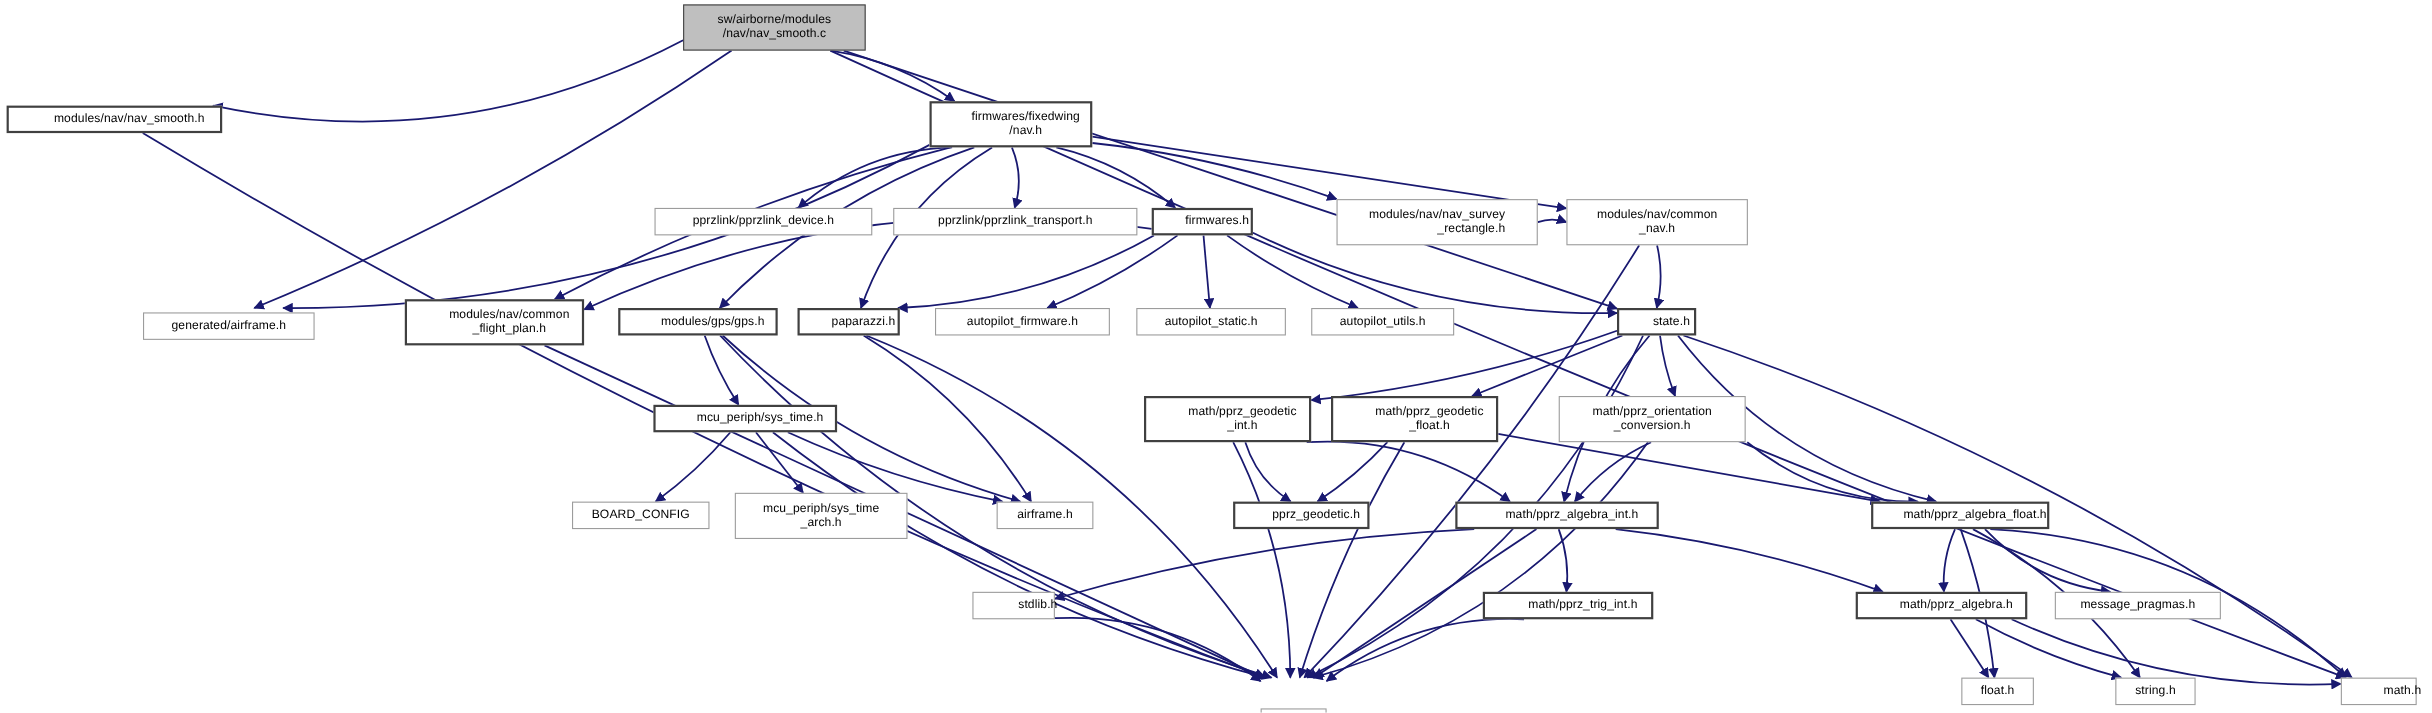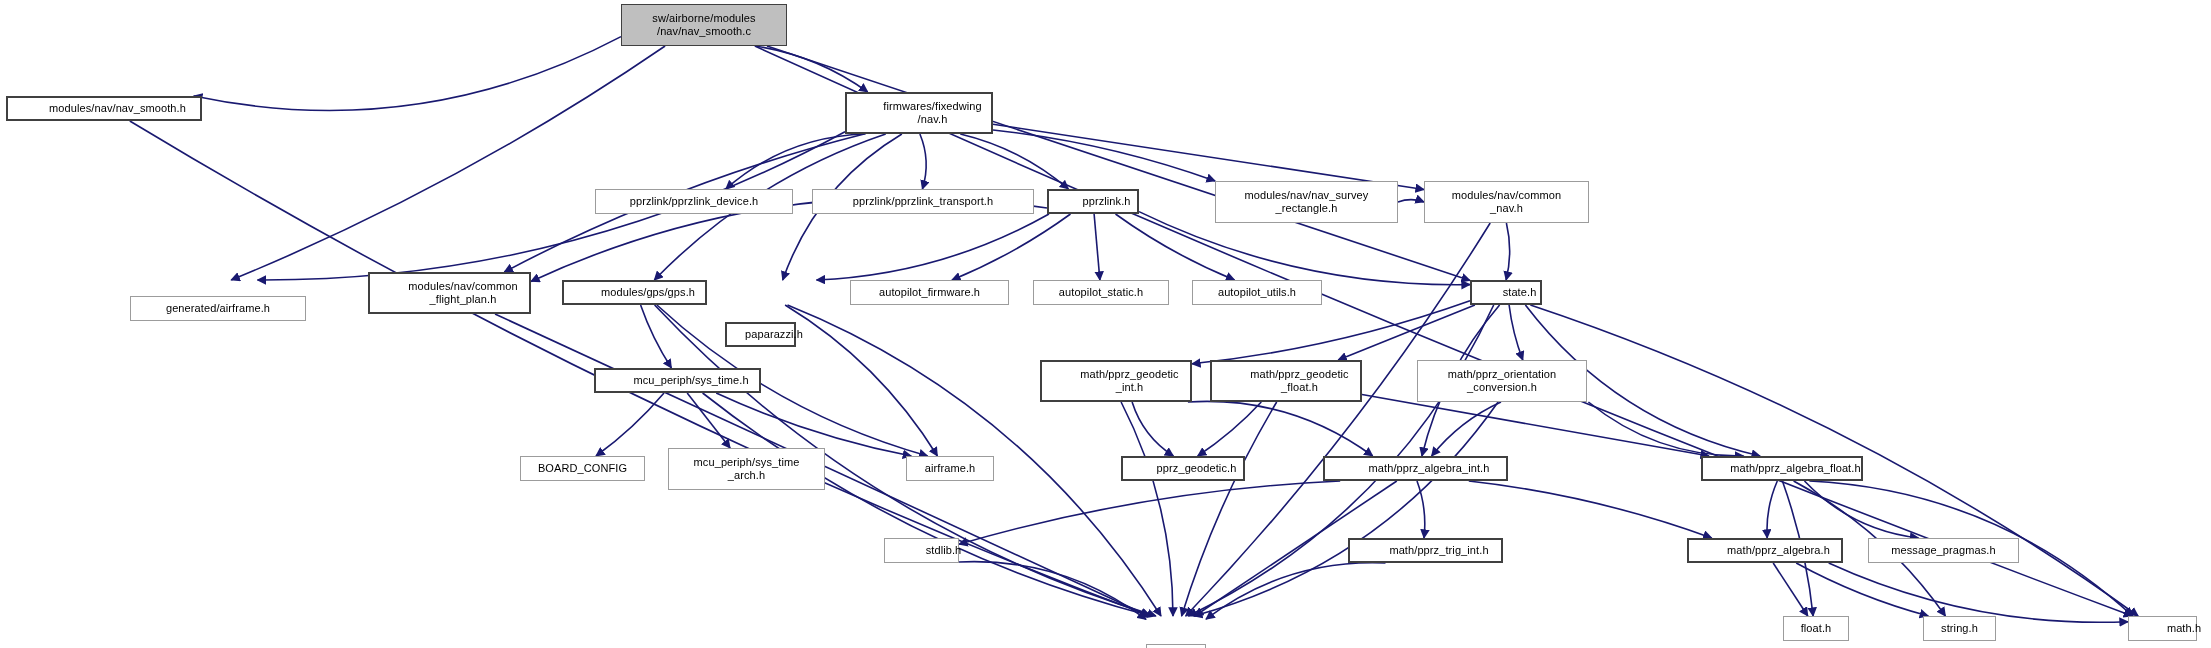--- a/index.html
+++ b/index.html
@@ -126,30 +126,30 @@
       </g>
   </svg>
   <div id="nodes">
       <div class="node current" style="left: 621px; top: 4px; width: 166px; height: 42px;">sw/airborne/modules
 /nav/nav_smooth.c</div>
       <div class="node bold" style="left: 6px; top: 96px; width: 196px; height: 25px;">modules/nav/nav_smooth.h</div>
       <div class="node bold" style="left: 845px; top: 92px; width: 148px; height: 42px;">firmwares/fixedwing
 /nav.h</div>
       <div class="node" style="left: 595px; top: 189px; width: 198px; height: 25px;">pprzlink/pprzlink_device.h</div>
       <div class="node" style="left: 812px; top: 189px; width: 222px; height: 25px;">pprzlink/pprzlink_transport.h</div>
-      <div class="node bold" style="left: 1047px; top: 189px; width: 92px; height: 25px;">pprzlink.h</div>
-      <div class="node" style="left: 1215px; top: 181px; width: 183px; height: 42px;">modules/nav/nav_survey
+      <div class="node bold" style="left: 1047px; top: 189px; width: 92px; height: 25px;">firmwares.h</div>
+      <div class="node" style="left: 1215px; top: 181px; width: 183px; height: 42px; text-align: right;">modules/nav/nav_survey
 _rectangle.h</div>
       <div class="node" style="left: 1424px; top: 181px; width: 165px; height: 42px;">modules/nav/common
 _nav.h</div>
-      <div class="node" style="left: 130px; top: 296px; width: 176px; height: 25px;">generated/airframe.h</div>
+      <div class="node" style="left: 130px; top: 284px; width: 156px; height: 25px;">generated/airframe.h</div>
       <div class="node bold" style="left: 368px; top: 272px; width: 163px; height: 42px;">modules/nav/common
 _flight_plan.h</div>
       <div class="node bold" style="left: 562px; top: 280px; width: 145px; height: 25px;">modules/gps/gps.h</div>
-      <div class="node bold" style="left: 725px; top: 280px; width: 71px; height: 25px; margin-top: 42px;">paparazzi.h</div>
+      <div class="node bold" style="left: 725px; top: 280px; width: 93px; height: 25px;">paparazzi.h</div>
       <div class="node" style="left: 850px; top: 280px; width: 159px; height: 25px;">autopilot_firmware.h</div>
       <div class="node" style="left: 1033px; top: 280px; width: 136px; height: 25px;">autopilot_static.h</div>
       <div class="node" style="left: 1192px; top: 280px; width: 130px; height: 25px;">autopilot_utils.h</div>
       <div class="node bold" style="left: 1470px; top: 280px; width: 72px; height: 25px;">state.h</div>
       <div class="node bold" style="left: 594px; top: 368px; width: 167px; height: 25px;">mcu_periph/sys_time.h</div>
       <div class="node bold" style="left: 1040px; top: 360px; width: 152px; height: 42px;">math/pprz_geodetic
 _int.h</div>
       <div class="node bold" style="left: 1210px; top: 360px; width: 152px; height: 42px;">math/pprz_geodetic
 _float.h</div>
       <div class="node" style="left: 1417px; top: 360px; width: 170px; height: 42px; text-align: center;">math/pprz_orientation

